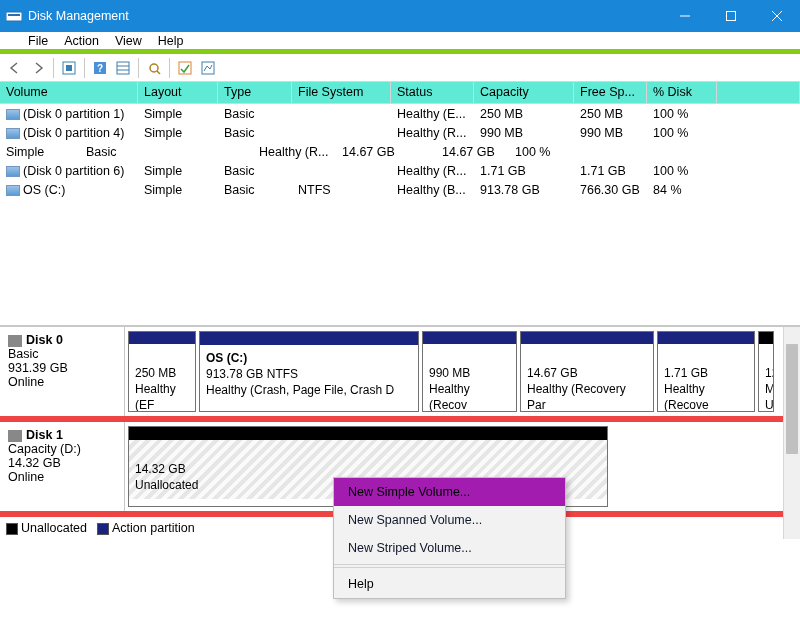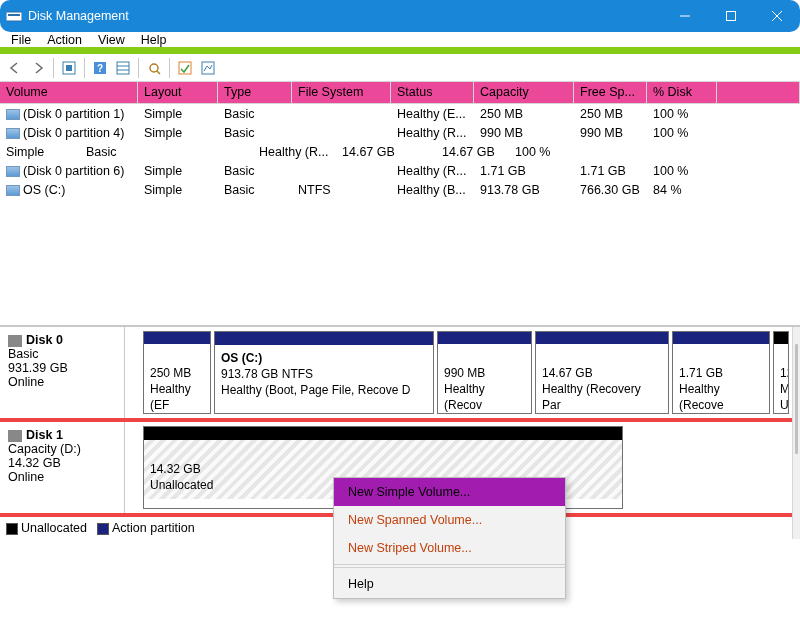--- a/index.html
+++ b/index.html
@@ -1,45 +1,45 @@
 <!DOCTYPE html>
 <html><head>
 <meta charset="utf-8">
 <style>
   * { box-sizing: border-box; margin: 0; padding: 0; font-family: "Segoe UI", Tahoma, sans-serif; }
   body { background: #fff; width: 800px; height: 634px; overflow: hidden; font-size: 12.5px; }
 
   
-  .titlebar { background: #1a86d8; color: #fff; height: 32px; display: flex; align-items: center; padding-left: 6px; border-radius: 10px; }
+  .titlebar { background: #1a86d8; color: #fff; height: 32px; display: flex; align-items: center; padding-left: 6px; }
   .titlebar .icon { width: 16px; height: 16px; margin-right: 6px; }
   .titlebar .title { flex: 1; font-size: 12.5px; }
   .titlebar .winbtn { width: 46px; height: 32px; display: flex; align-items: center; justify-content: center; color: #fff; }
 
   
-  .menubar { display: flex; height: 22px; border-bottom: 7px solid #84cc16; align-items: center; padding: 0 3px; }
+  .menubar { display: flex; height: 22px; border-bottom: 5px solid #84cc16; align-items: center; padding: 0 20px; }
   .menubar .item { padding: 2px 8px; }
 
   
   .toolbar { display: flex; height: 28px; border-bottom: 1px solid #d6d6d6; align-items: center; padding: 0 4px; gap: 1px; }
   .toolbar .tb { width: 22px; height: 22px; display:flex; align-items:center; justify-content:center; border:1px solid transparent; }
   .tdiv { width:1px; height:20px; background:#c8c8c8; margin:0 3px; }
 
   
-  .vol-header { display: flex; height: 22px; border-bottom: 1px solid #d6d6d6; background:#ec4899; }
+  .vol-header { display: flex; height: 22px; border-bottom: 1px solid #d6d6d6; background:#5eead4; }
   .vol-header .col { border-right: 1px solid #d6d6d6; padding: 3px 6px; font-size: 12.5px; }
   .vol-rows { }
   .vol-row { display:flex; height:19px; align-items:center; }
   .vol-row .col { padding: 2px 6px; white-space: nowrap; overflow:hidden; }
   .vol-row .nameicon { width:14px; height:11px; background: linear-gradient(#9dc3e6,#5b9bd5); display:inline-block; border:1px solid #7298c0; vertical-align:middle; margin-right:3px; }
   .w1{width:138px}.w2{width:80px}.w3{width:74px}.w4{width:99px}.w5{width:83px}.w6{width:100px}.w7{width:73px}.w8{width:70px}.w9{flex:1}
 
   .spacer { height: 128px; border-bottom: 2px solid #c8c8c8; }
 
   
-  .diskmap { display:flex; border-bottom:4px solid #ef4444; position:relative;gap:15px; }
+  .diskmap { display:flex; border-bottom:6px solid #ef4444; position:relative; }
   .diskmap .label { width:125px; border-right:1px solid #c8c8c8; padding:6px 8px; }
   .diskmap .label .diskname { font-weight:600; }
   .diskmap .label .diskicon { width:14px; height:12px; background:#888; display:inline-block; margin-right:4px; vertical-align:middle; }
   .diskmap .parts { flex:1; display:flex; padding:4px 3px; gap:3px; align-items:stretch; position:relative; }
   .partbox { border:1px solid #727272; display:flex; flex-direction:column; min-width:0; }
   .partbox .stripe { height:13px; background:#1a237e; }
   .partbox .stripe.black { background:#000; }
   .partbox .body { padding:5px 6px; font-size:12px; line-height:1.35; overflow:hidden; }
   .partbox .body b { font-weight:600; }
   .unalloc .body { background: repeating-linear-gradient(135deg,#fafafa,#fafafa 4px,#e6e6e6 4px,#e6e6e6 8px); }
@@ -47,21 +47,21 @@
   .scrollbar .thumb { background:#c0c0c0; margin:17px 2px 0; height:110px; border-radius:1px; }
 
   
   .legend { display:flex; gap:10px; padding:4px 6px; align-items:center; }
   .legend .sw { width:12px; height:12px; display:inline-block; border:1px solid #555; vertical-align:middle; margin-right:3px; }
 
   
   .ctx { position:absolute; left:333px; top:477px; width:233px; background:#f2f2f2; border:1px solid #bfbfbf; box-shadow:3px 3px 6px rgba(0,0,0,.2); font-size:12.5px; z-index:50; }
   .ctx .mi { padding:7px 14px; }
   .ctx .mi.hover { background:#a21caf; }
-  .ctx .mi.dis { color:#c2410c; }
+  .ctx .mi.dis { color:#0f172a; }
   .ctx hr { border:none; border-top:1px solid #d0d0d0; margin:2px 0; }
 </style>
 </head>
 <body>
 
 <div class="titlebar">
   <span class="icon">
     <svg width="16" height="16">
         <rect x="0" y="4" width="16" height="9" fill="#fff" stroke="#2a6fb0"></rect>
         <rect x="2" y="6" width="12" height="2" fill="#2a6fb0"></rect>
@@ -231,21 +231,21 @@
               <div>&nbsp;</div>
               <div>250 MB</div>
               <div>Healthy (EF</div>
             </div>
           </div>
     <div class="partbox" style="width:220px">
             <div class="stripe"></div>
             <div class="body">
               <div><b>OS  (C:)</b></div>
               <div>913.78 GB NTFS</div>
-              <div>Healthy (Boot, Page File, Recove D</div>
+              <div>Healthy (Crash, Page File, Crash D</div>
             </div>
           </div>
     <div class="partbox" style="width:95px">
             <div class="stripe"></div>
             <div class="body">
               <div>&nbsp;</div>
               <div>990 MB</div>
               <div>Healthy (Recov</div>
             </div>
           </div>

